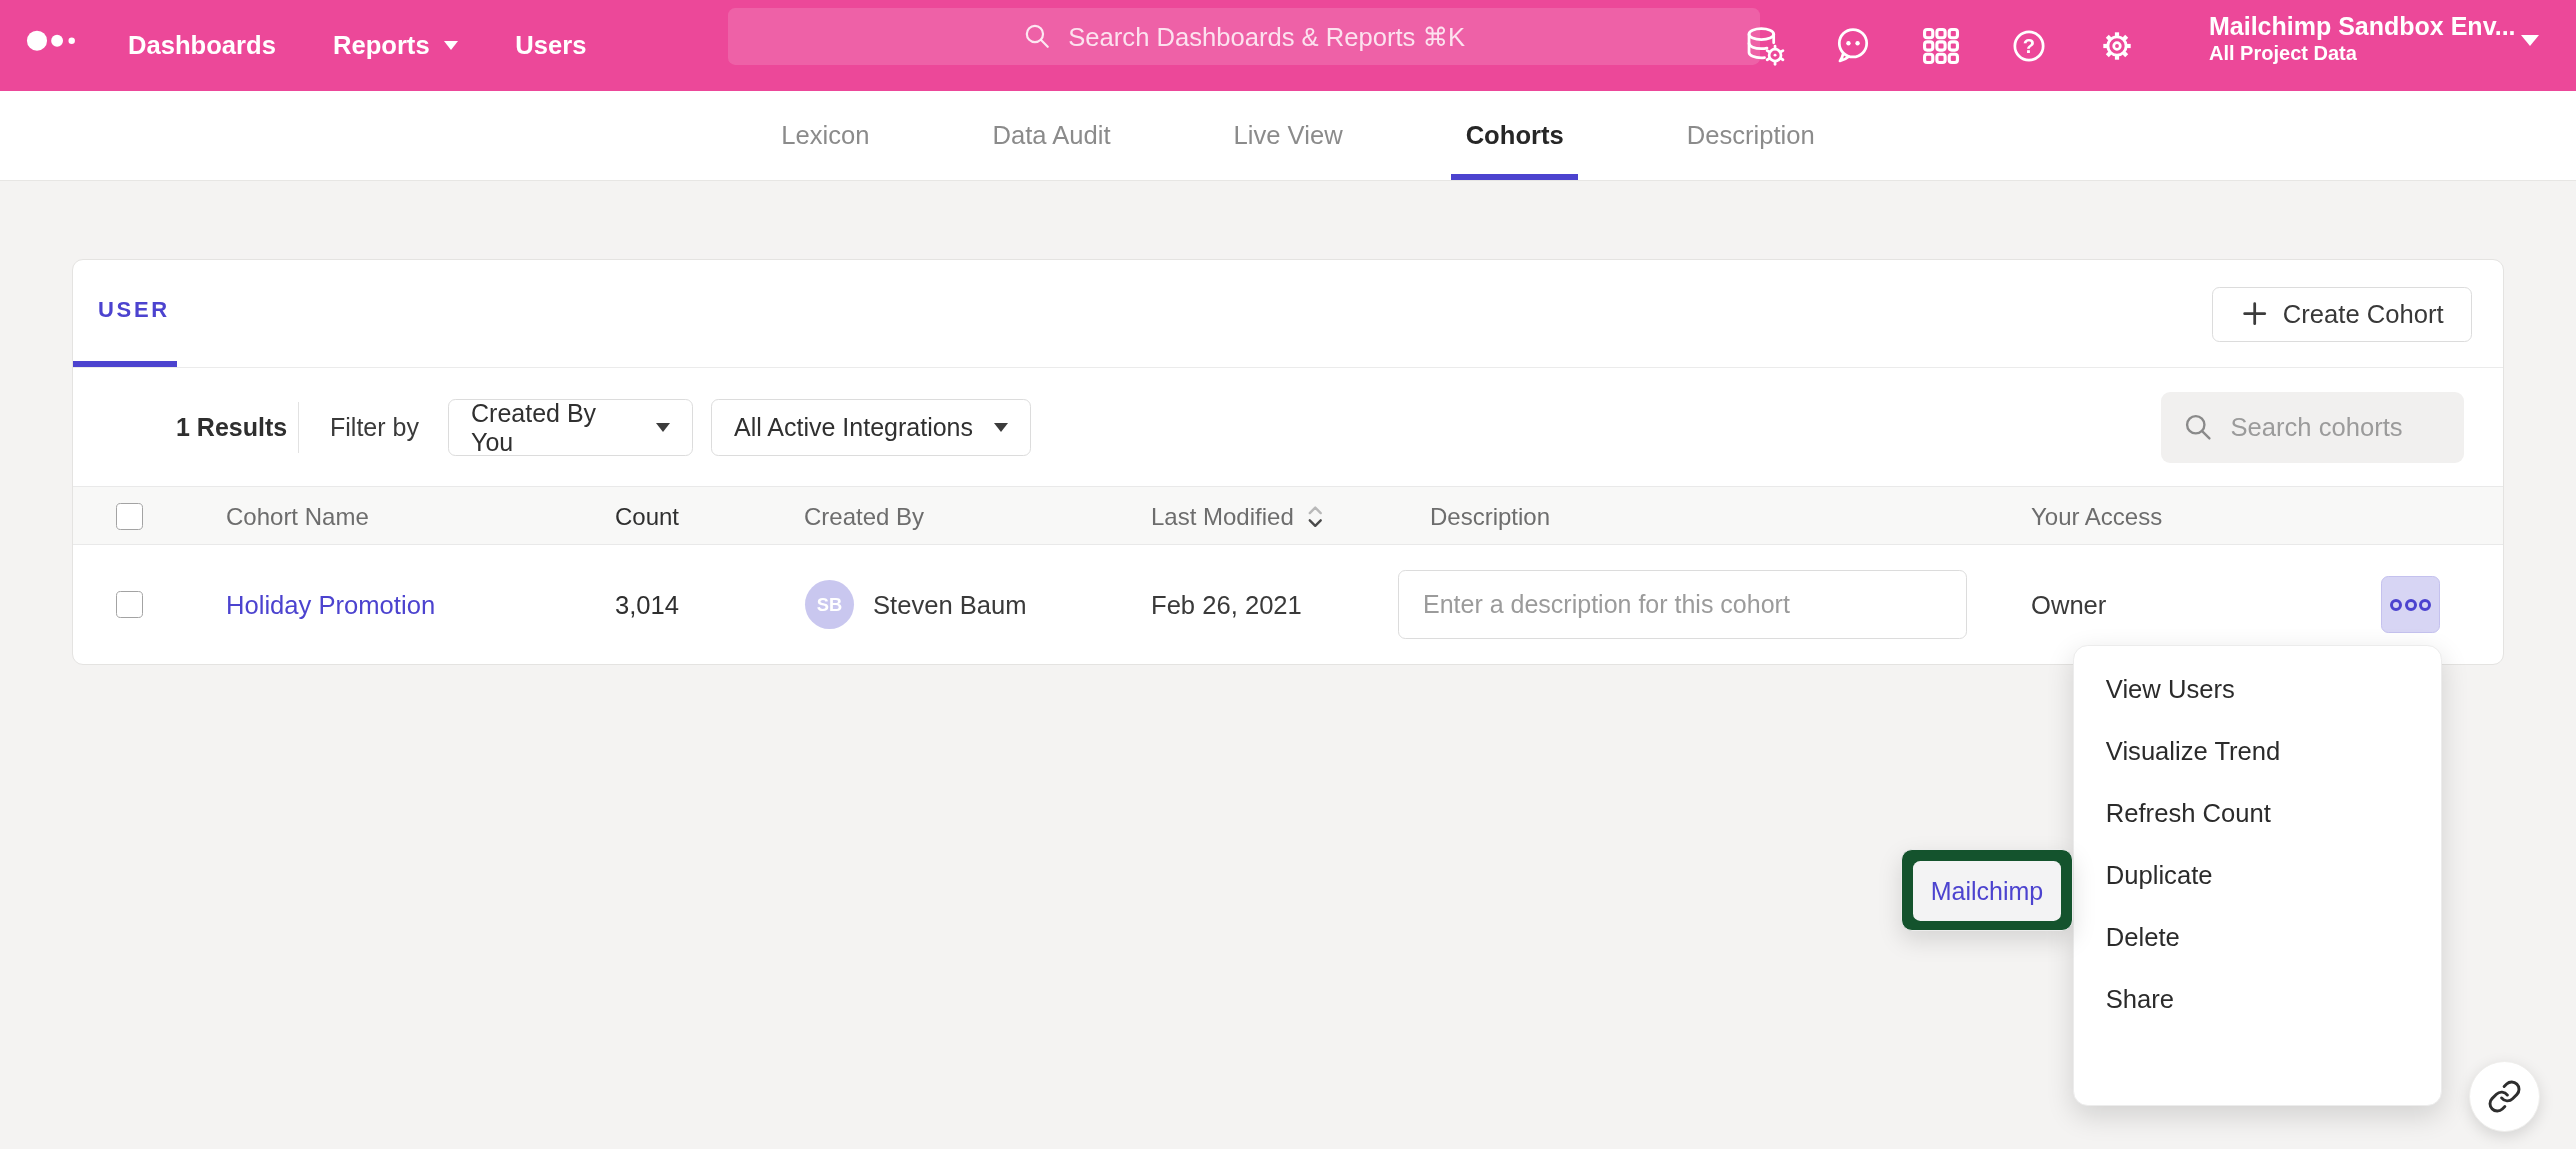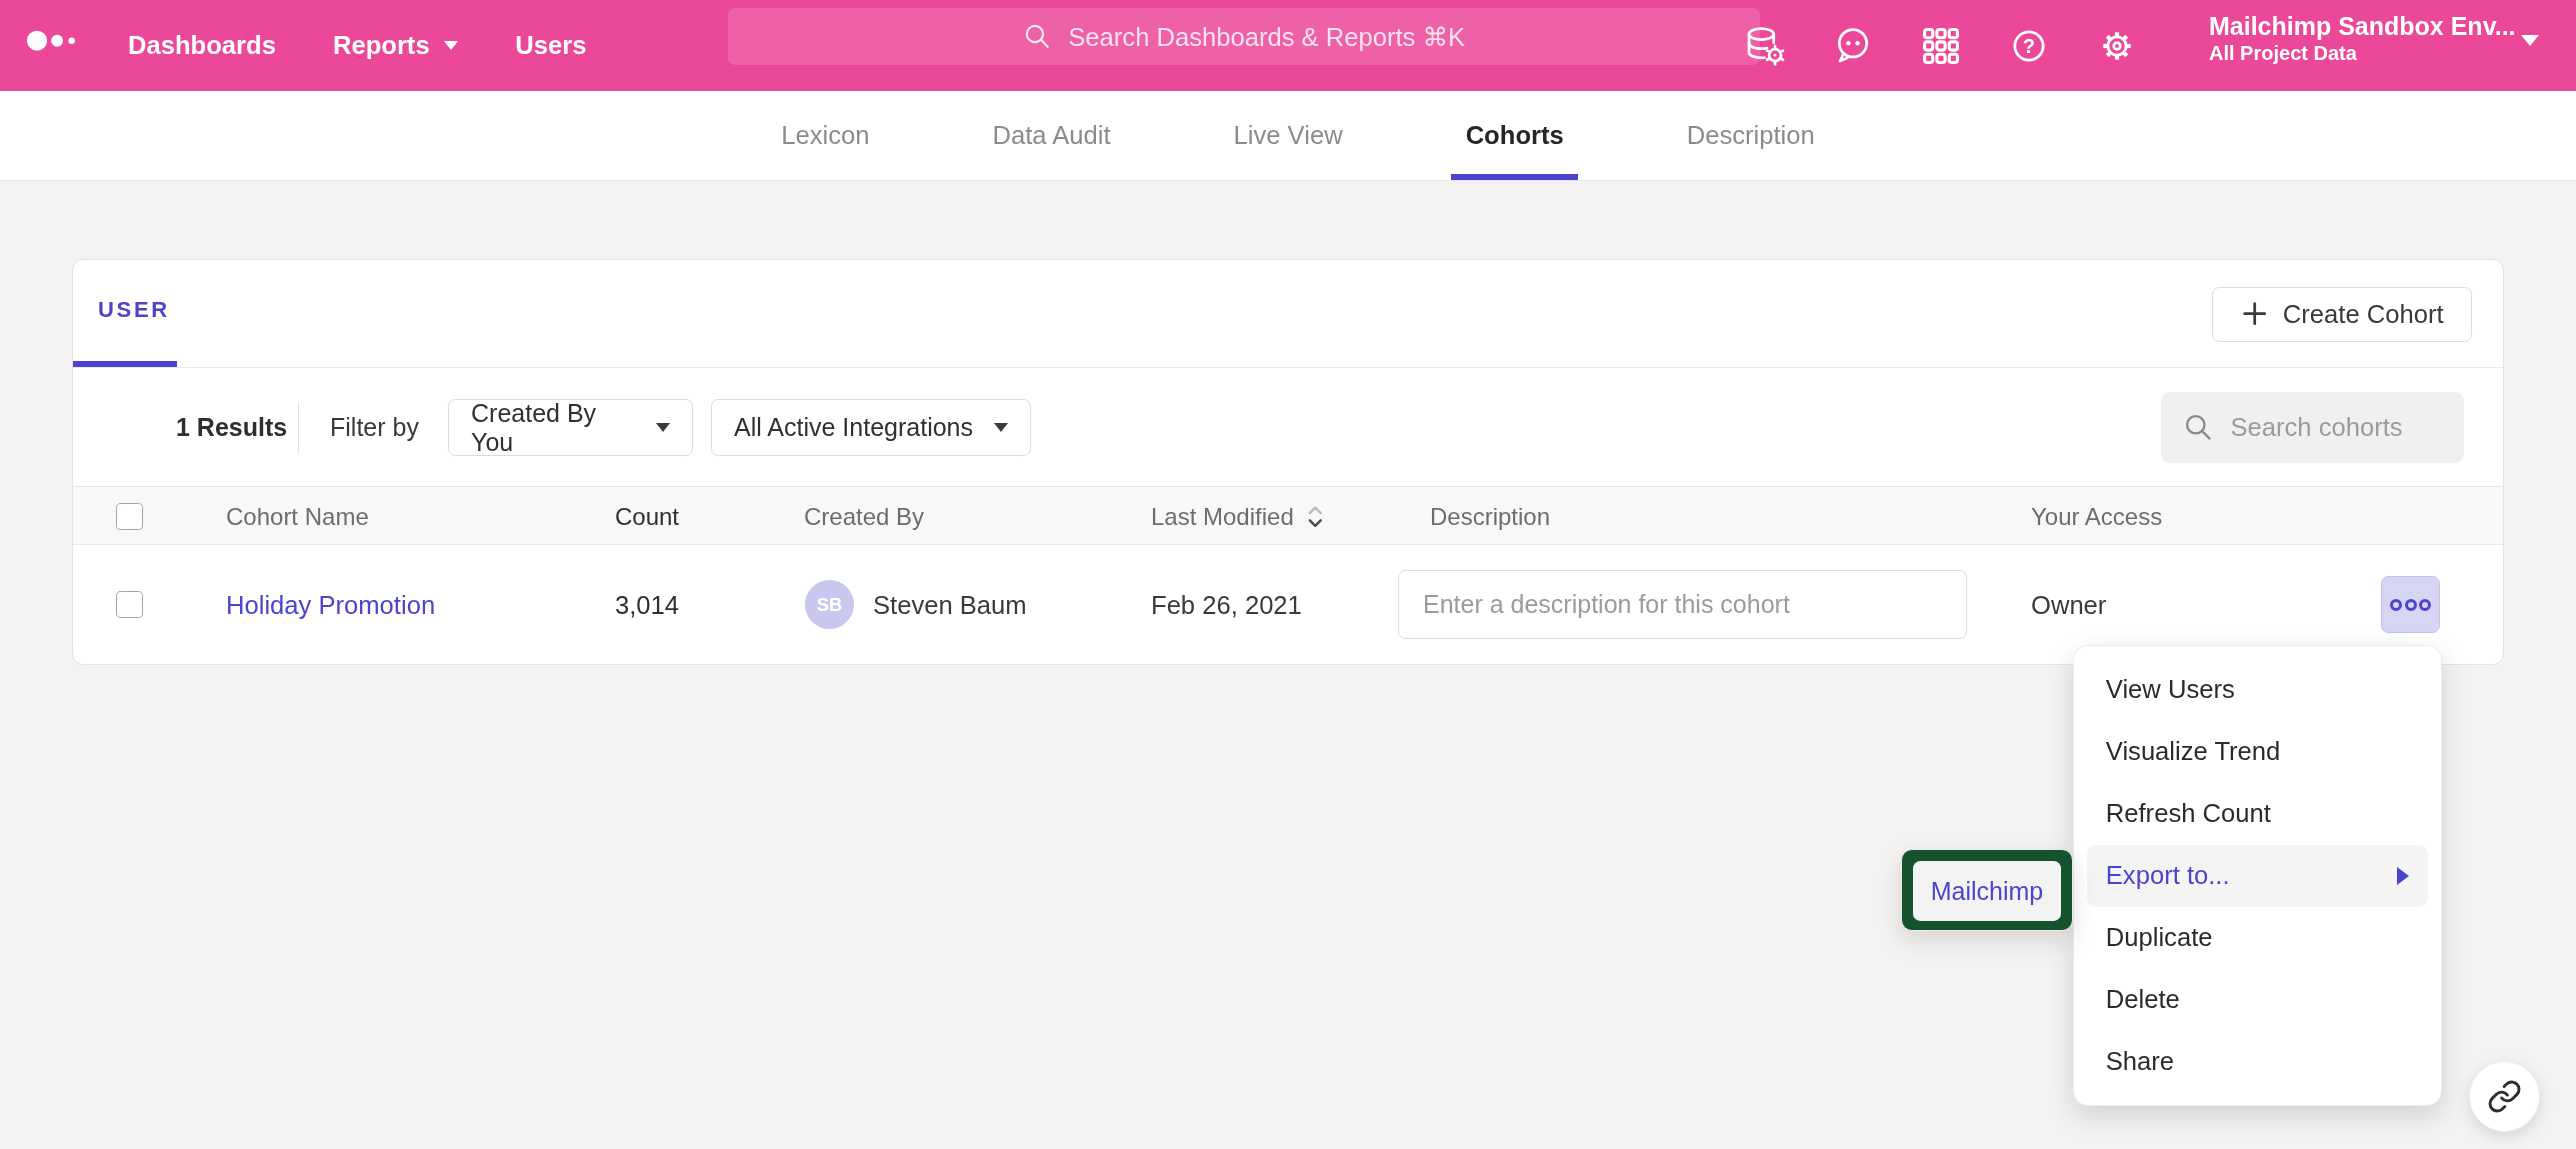--- a/index.html
+++ b/index.html
@@ -297,24 +297,20 @@
       <span class="ring"></span>
       <span class="ring"></span>
     </div>
   </div>
 </div>
 
 <div class="ctx-menu">
   <div class="ctx-item">View Users</div>
   <div class="ctx-item">Visualize Trend</div>
   <div class="ctx-item">Refresh Count</div>
-  <div class="ctx-item highlight">
-    <span>Export to...</span>
-    <span class="sub-arrow"></span>
-  </div>
   <div class="ctx-item">Duplicate</div>
   <div class="ctx-item">Delete</div>
   <div class="ctx-item">Share</div>
 </div>
 
 <div class="submenu">
   <div class="submenu-item">Mailchimp</div>
 </div>
 
 <div class="float-btn">

